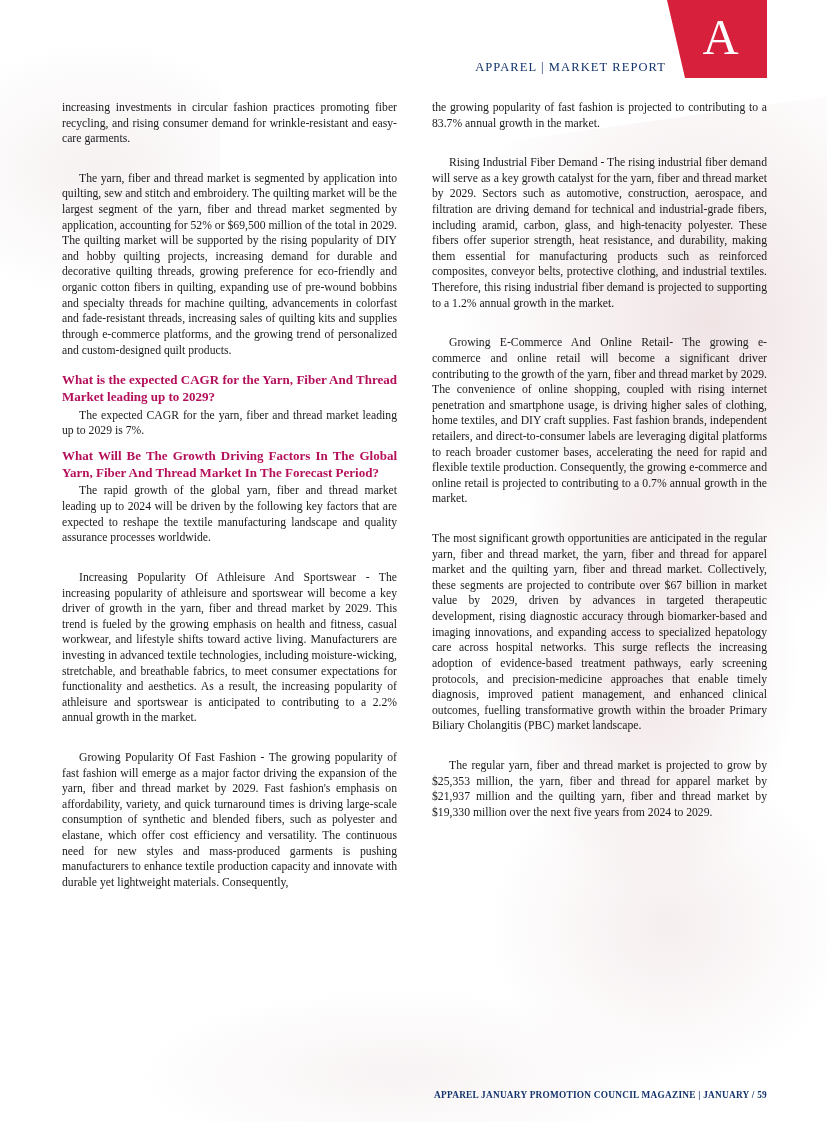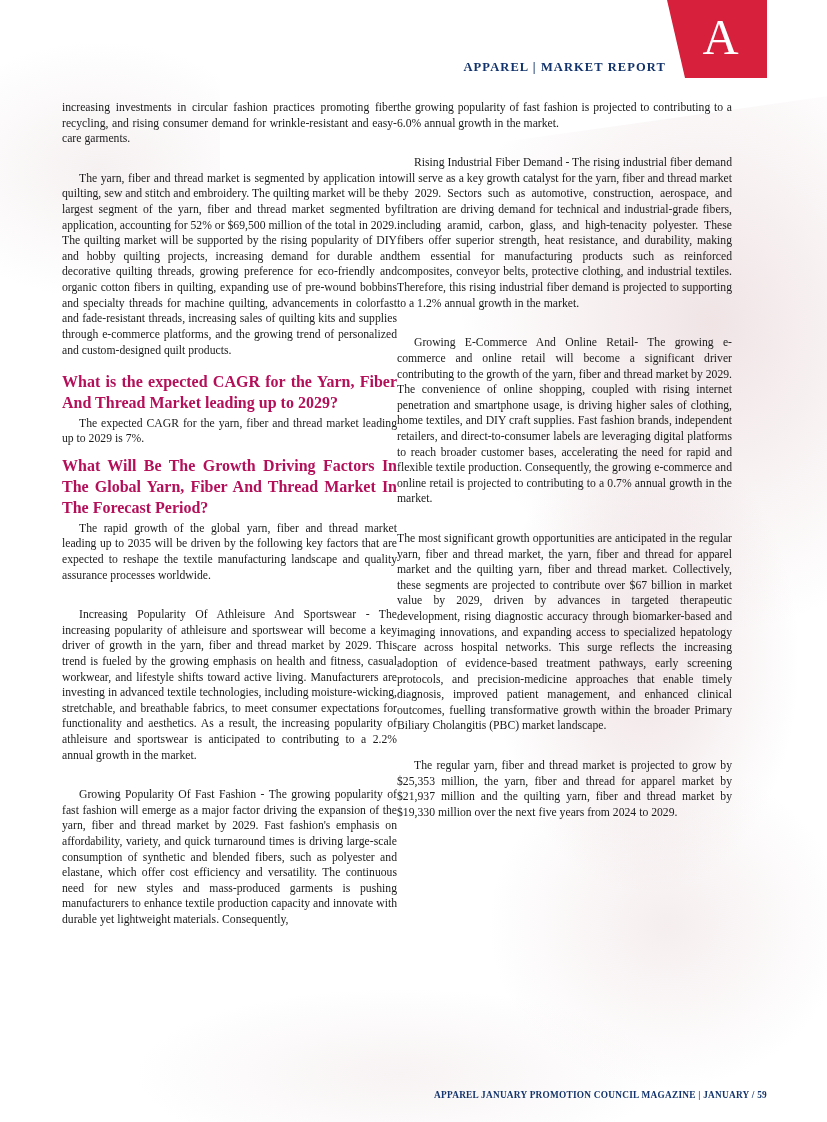--- a/index.html
+++ b/index.html
@@ -77,55 +77,56 @@
     line-height: 1;
     padding-left: 8px;
     padding-bottom: 4px;
   }
   .header-title {
     position: absolute;
     top: 60px;
     right: 161px;
     font-family: "Liberation Serif", serif;
     font-size: 12.5px;
-    font-weight: bold;
+    font-weight: normal;
     letter-spacing: 1.1px;
     color: #12336b;
     white-space: nowrap;
   }
 
   
   .columns {
     position: absolute;
     top: 100px;
     left: 62px;
     width: 705px;
     height: 950px;
     display: flex;
+    gap: 35px;
   }
   .col {
     width: 335px;
     position: relative;
   }
 
   p.body {
     margin: 0 0 0 0;
     font-size: 11.7px;
     line-height: 1.335;
     text-align: justify;
     text-justify: inter-word;
     color: #1a1a1a;
     hyphens: auto;
   }
   p.body.indent { text-indent: 17px; }
   p.body + p.body { margin-top: 24px; }
 
   h3.qhead {
     margin: 13px 0 2px 0;
-    font-size: 16px;
+    font-size: 13px;
     line-height: 1.33;
     font-weight: bold;
     color: #b4105a;
     text-align: justify;
   }
   h3.qhead + p.body { margin-top: 2px; font-family: Liberation Serif, serif; }
 
   
   .footer {
     position: absolute;
@@ -162,27 +163,27 @@
 <div class="columns">
 
   <div class="col">
     <p class="body">increasing investments in circular fashion practices promoting fiber recycling, and rising consumer demand for wrinkle-resistant and easy-care garments.</p>
     <p class="body indent">The yarn, fiber and thread market is segmented by application into quilting, sew and stitch and embroidery. The quilting market will be the largest segment of the yarn, fiber and thread market segmented by application, accounting for 52% or $69,500 million of the total in 2029. The quilting market will be supported by the rising popularity of DIY and hobby quilting projects, increasing demand for durable and decorative quilting threads, growing preference for eco-friendly and organic cotton fibers in quilting, expanding use of pre-wound bobbins and specialty threads for machine quilting, advancements in colorfast and fade-resistant threads, increasing sales of quilting kits and supplies through e-commerce platforms, and the growing trend of personalized and custom-designed quilt products.</p>
 
     <h3 class="qhead" style="color: rgb(180, 16, 90);">What is the expected CAGR for the Yarn, Fiber And Thread Market leading up to 2029?</h3>
     <p class="body indent">The expected CAGR for the yarn, fiber and thread market leading up to 2029 is 7%.</p>
 
     <h3 class="qhead" style="color: rgb(180, 16, 90); margin-top: 8px;">What Will Be The Growth Driving Factors In The Global Yarn, Fiber And Thread Market In The Forecast Period?</h3>
-    <p class="body indent">The rapid growth of the global yarn, fiber and thread market leading up to 2035 will be driven by the following key factors that are expected to reshape the textile manufacturing landscape and quality assurance processes worldwide.</p>
+    <p class="body indent">The rapid growth of the global yarn, fiber and thread market leading up to 2024 will be driven by the following key factors that are expected to reshape the textile manufacturing landscape and quality assurance processes worldwide.</p>
     <p class="body indent">Increasing Popularity Of Athleisure And Sportswear - The increasing popularity of athleisure and sportswear will become a key driver of growth in the yarn, fiber and thread market by 2029. This trend is fueled by the growing emphasis on health and fitness, casual workwear, and lifestyle shifts toward active living. Manufacturers are investing in advanced textile technologies, including moisture-wicking, stretchable, and breathable fabrics, to meet consumer expectations for functionality and aesthetics. As a result, the increasing popularity of athleisure and sportswear is anticipated to contributing to a 2.2% annual growth in the market.</p>
     <p class="body indent">Growing Popularity Of Fast Fashion - The growing popularity of fast fashion will emerge as a major factor driving the expansion of the yarn, fiber and thread market by 2029. Fast fashion's emphasis on affordability, variety, and quick turnaround times is driving large-scale consumption of synthetic and blended fibers, such as polyester and elastane, which offer cost efficiency and versatility. The continuous need for new styles and mass-produced garments is pushing manufacturers to enhance textile production capacity and innovate with durable yet lightweight materials. Consequently,</p>
   </div>
 
   <div class="col">
-    <p class="body">the growing popularity of fast fashion is projected to contributing to a 6.0% annual growth in the market.</p>
+    <p class="body">the growing popularity of fast fashion is projected to contributing to a 83.7% annual growth in the market.</p>
     <p class="body indent">Rising Industrial Fiber Demand - The rising industrial fiber demand will serve as a key growth catalyst for the yarn, fiber and thread market by 2029. Sectors such as automotive, construction, aerospace, and filtration are driving demand for technical and industrial-grade fibers, including aramid, carbon, glass, and high-tenacity polyester. These fibers offer superior strength, heat resistance, and durability, making them essential for manufacturing products such as reinforced composites, conveyor belts, protective clothing, and industrial textiles. Therefore, this rising industrial fiber demand is projected to supporting to a 1.2% annual growth in the market.</p>
     <p class="body indent">Growing E-Commerce And Online Retail- The growing e-commerce and online retail will become a significant driver contributing to the growth of the yarn, fiber and thread market by 2029. The convenience of online shopping, coupled with rising internet penetration and smartphone usage, is driving higher sales of clothing, home textiles, and DIY craft supplies. Fast fashion brands, independent retailers, and direct-to-consumer labels are leveraging digital platforms to reach broader customer bases, accelerating the need for rapid and flexible textile production. Consequently, the growing e-commerce and online retail is projected to contributing to a 0.7% annual growth in the market.</p>
 
     <p class="body">The most significant growth opportunities are anticipated in the regular yarn, fiber and thread market, the yarn, fiber and thread for apparel market and the quilting yarn, fiber and thread market. Collectively, these segments are projected to contribute over $67 billion in market value by 2029, driven by advances in targeted therapeutic development, rising diagnostic accuracy through biomarker-based and imaging innovations, and expanding access to specialized hepatology care across hospital networks. This surge reflects the increasing adoption of evidence-based treatment pathways, early screening protocols, and precision-medicine approaches that enable timely diagnosis, improved patient management, and enhanced clinical outcomes, fuelling transformative growth within the broader Primary Biliary Cholangitis (PBC) market landscape.</p>
     <p class="body indent">The regular yarn, fiber and thread market is projected to grow by $25,353 million, the yarn, fiber and thread for apparel market by $21,937 million and the quilting yarn, fiber and thread market by $19,330 million over the next five years from 2024 to 2029.</p>
   </div>
 
 </div>
 
 <div class="footer" style="color: rgb(18, 51, 107);">

